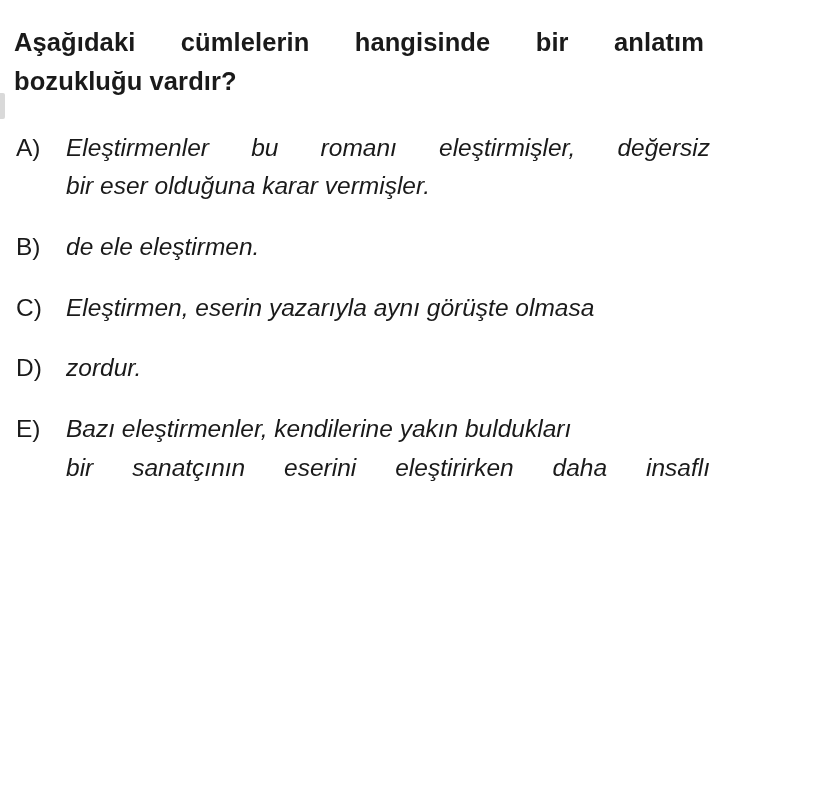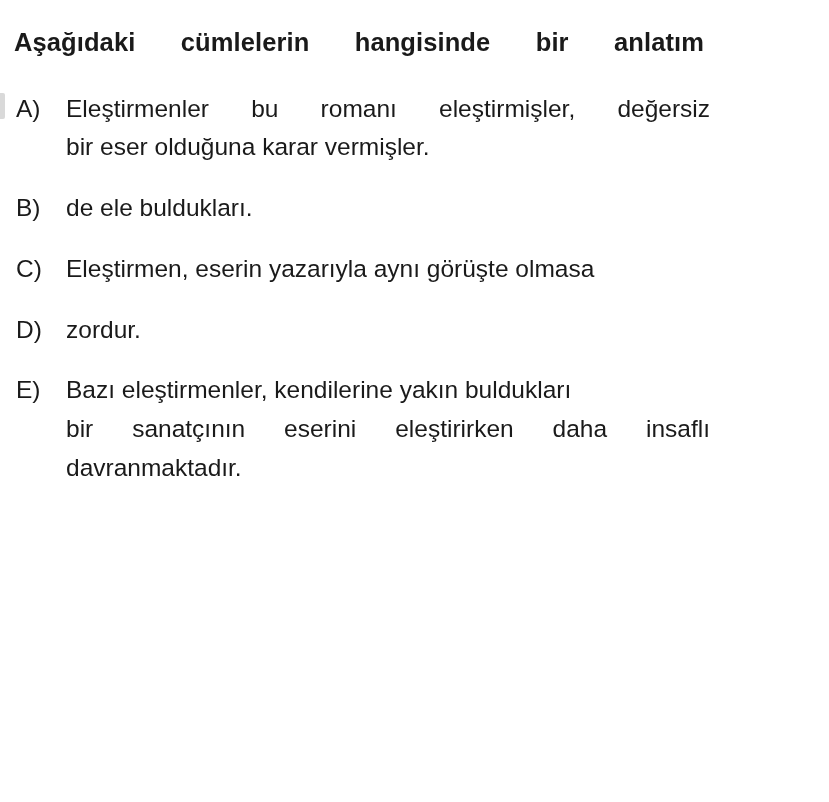--- a/index.html
+++ b/index.html
@@ -60,20 +60,21 @@
     box-sizing: border-box;
   }
   .option-text {
     flex: 1 1 auto;
     font-size: 24.5px;
     line-height: 1.58;
     color: #1a1a1a;
   }
   .option-text .line {
     display: block;
+    font-style: italic;
   }
   .option-text .line.justify {
     text-align: justify;
     text-align-last: justify;
   }
   .edge-mark {
     position: absolute;
     left: 0;
     top: 86px;
     width: 5px;
@@ -84,36 +85,37 @@
 </style>
 </head>
 <body>
 
 <div class="page">
 
   <div class="edge-mark"></div>
 
   <div class="question-stem">
     <span class="line justify">Aşağıdaki cümlelerin hangisinde bir anlatım</span>
+    <span class="line">bozukluğu vardır?</span>
   </div>
 
   <ul class="options">
 
     <li class="option">
       <span class="option-letter">A)</span>
       <span class="option-text">
         <span class="line justify">Eleştirmenler bu romanı eleştirmişler, değersiz</span>
         <span class="line">bir eser olduğuna karar vermişler.</span>
       </span>
     </li>
 
     <li class="option">
       <span class="option-letter">B)</span>
       <span class="option-text">
-        <span class="line">de ele buldukları.</span>
+        <span class="line">de ele eleştirmen.</span>
       </span>
     </li>
 
     <li class="option">
       <span class="option-letter">C)</span>
       <span class="option-text">
         <span class="line">Eleştirmen, eserin yazarıyla aynı görüşte olmasa</span>
       </span>
     </li>
 
@@ -122,18 +124,17 @@
       <span class="option-text">
         <span class="line">zordur.</span>
       </span>
     </li>
 
     <li class="option">
       <span class="option-letter">E)</span>
       <span class="option-text">
         <span class="line">Bazı eleştirmenler, kendilerine yakın buldukları</span>
         <span class="line justify">bir sanatçının eserini eleştirirken daha insaflı</span>
-        <span class="line">davranmaktadır.</span>
       </span>
     </li>
 
   </ul>
 </div>
 
 </body></html>

